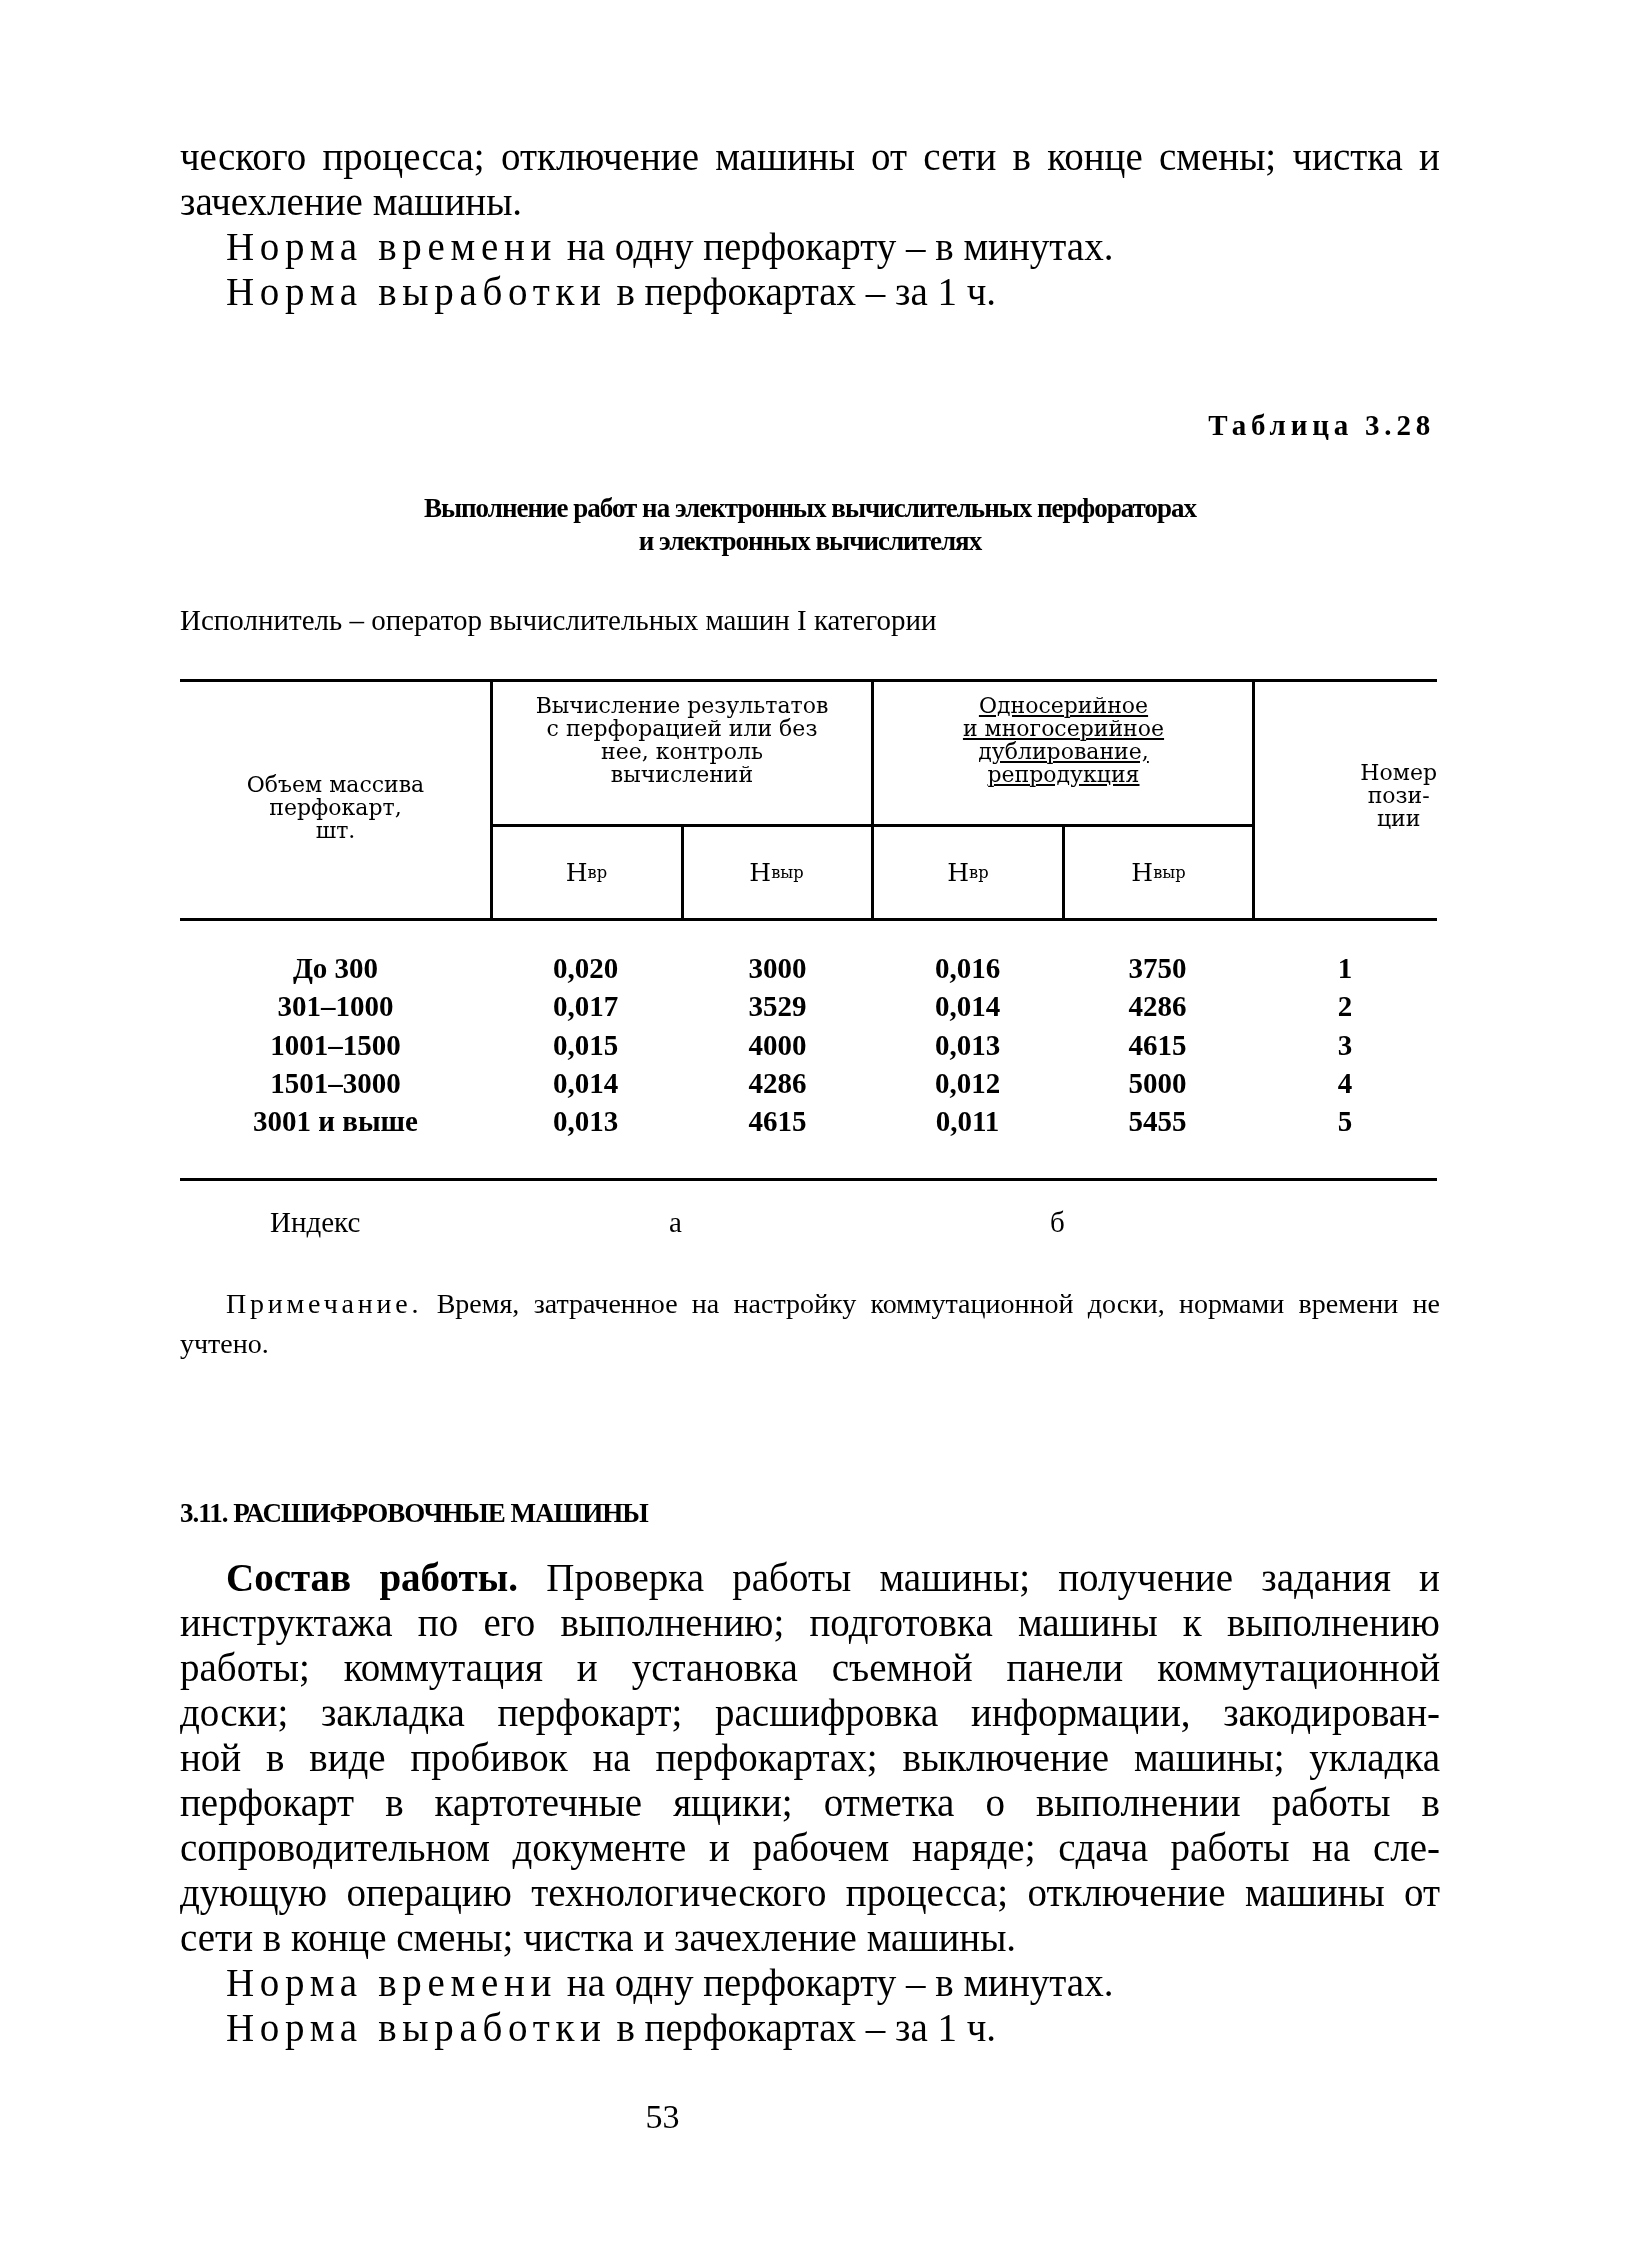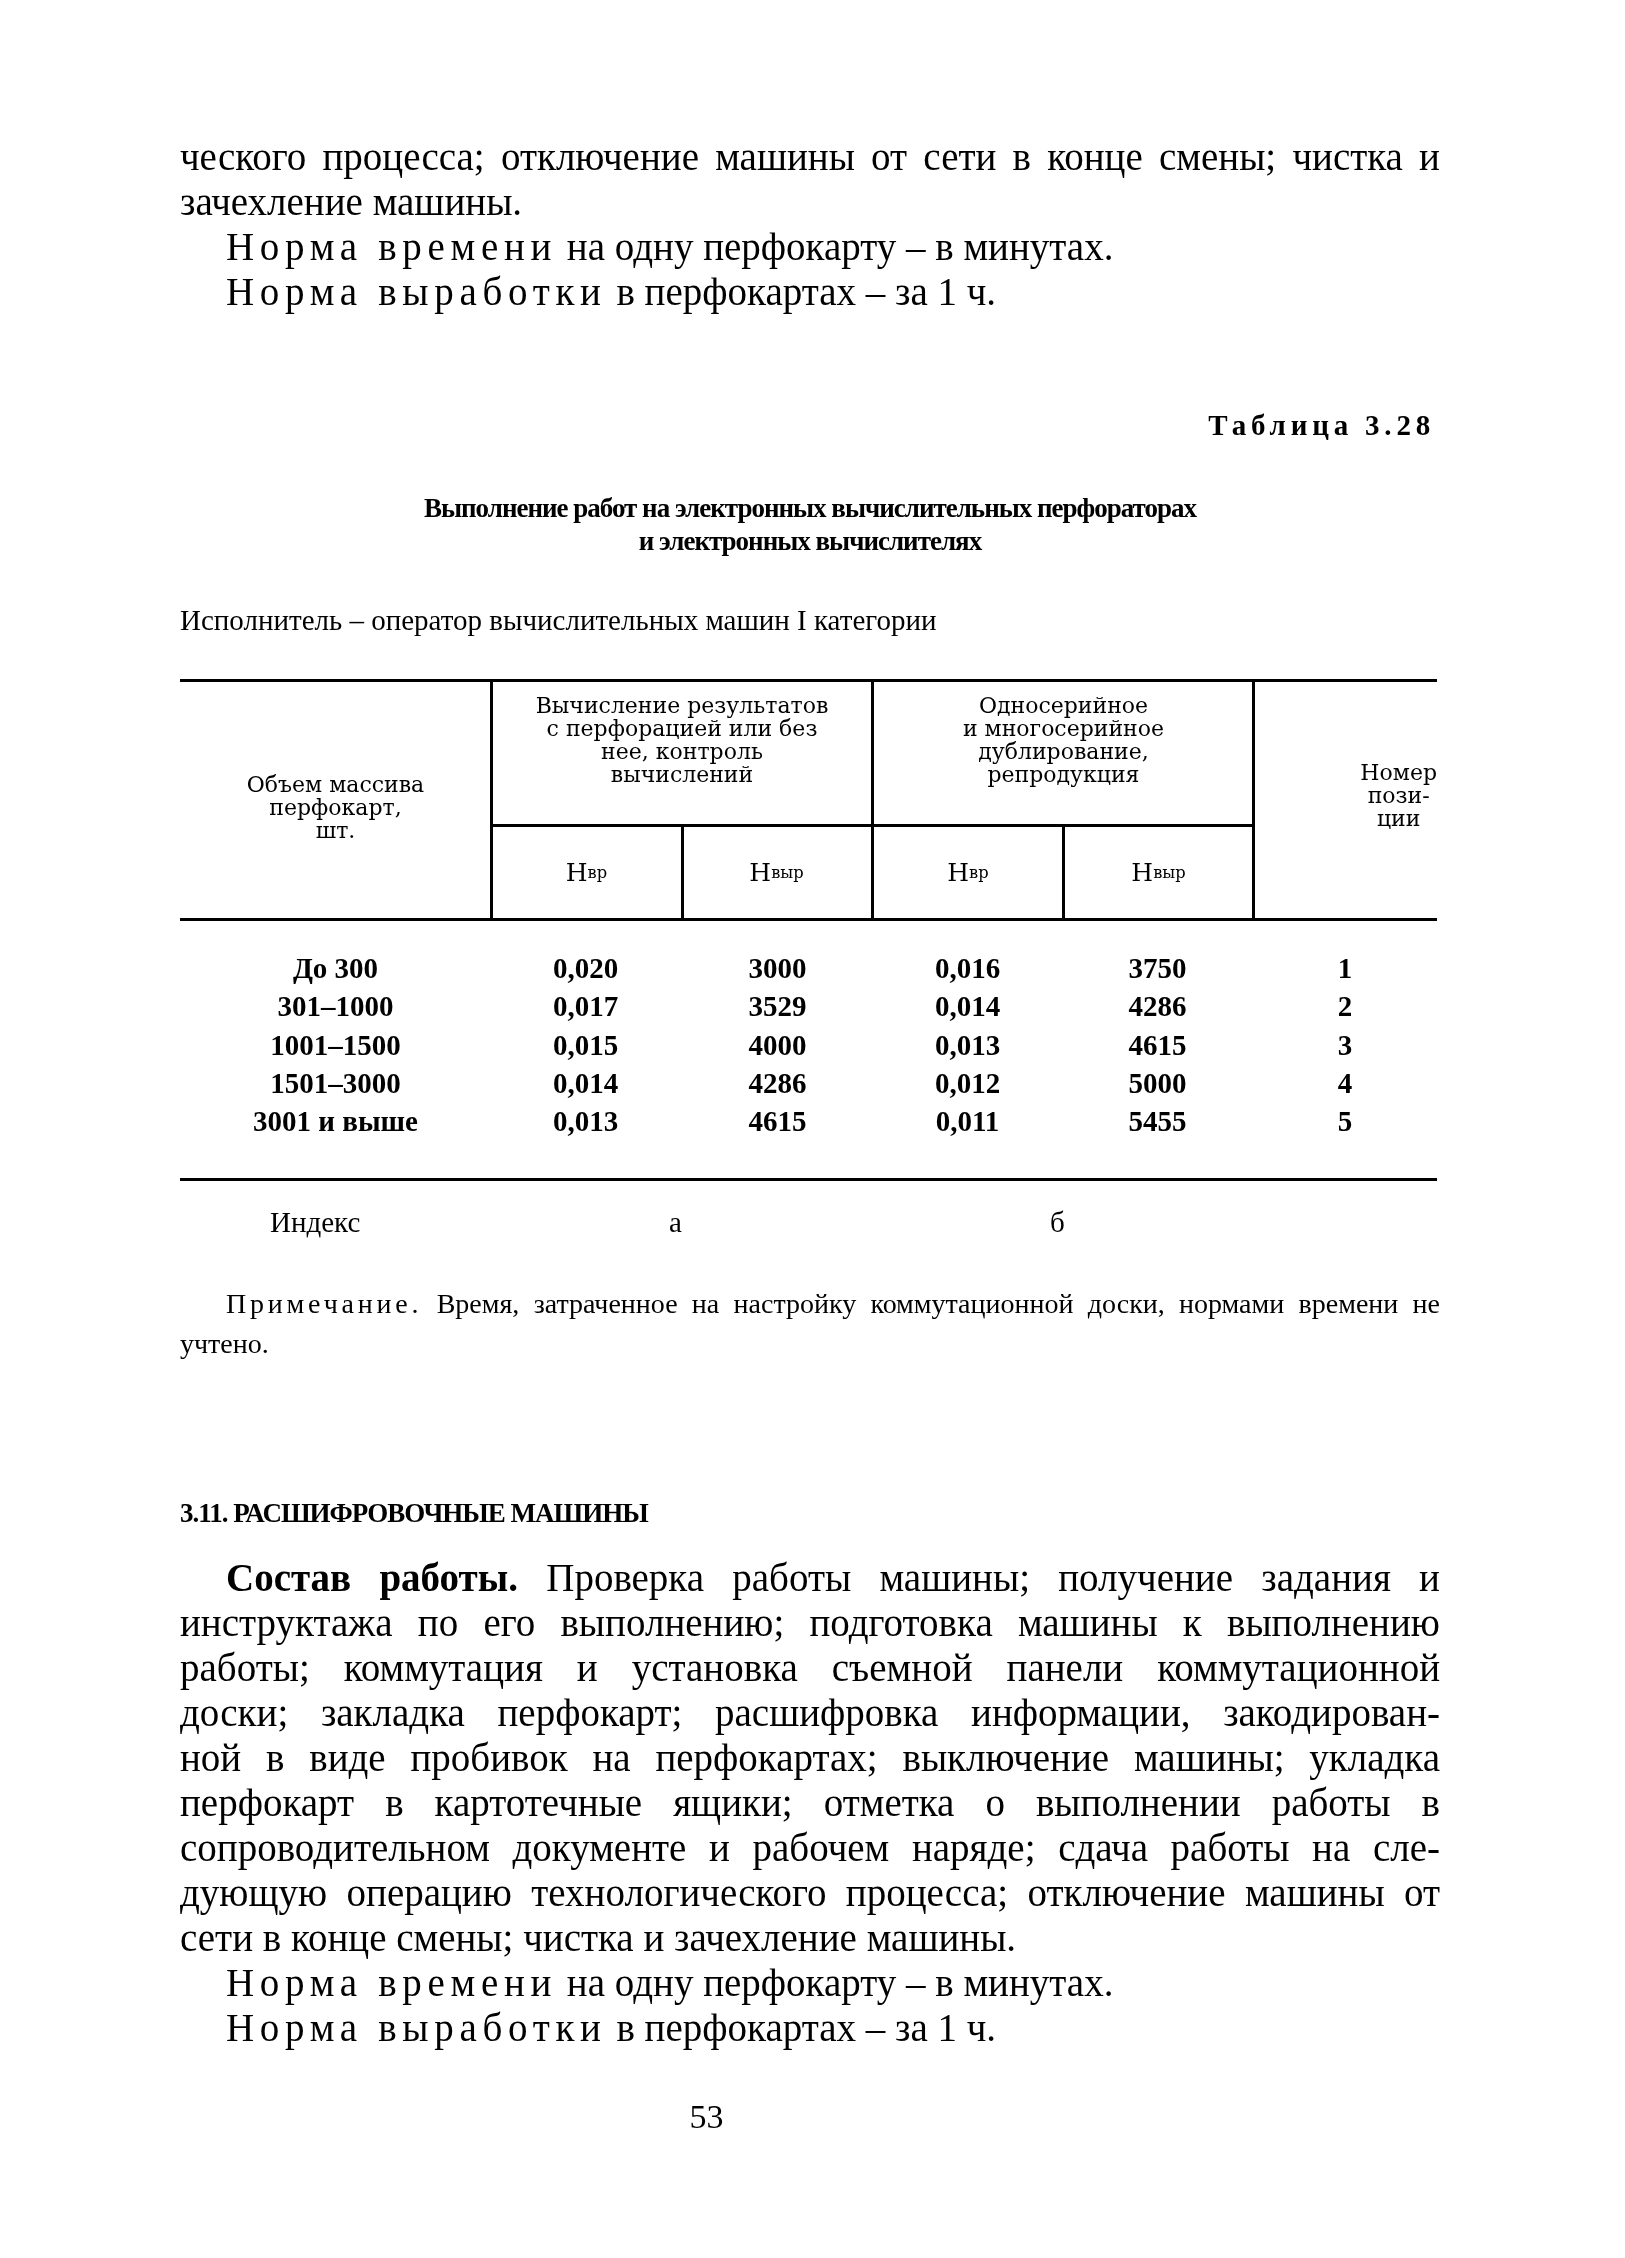--- a/index.html
+++ b/index.html
@@ -14,21 +14,21 @@
   .table-label { position: absolute; right: 191px; top: 409px; font-family: "Liberation Serif", serif; font-weight: bold; font-size: 29px; letter-spacing: 4.8px; }
   .table-title { position: absolute; left: 180px; width: 1260px; text-align: center; font-family: "Liberation Serif", serif; font-weight: bold; font-size: 27px; line-height: 32.5px; top: 492px; letter-spacing: -1px; }
   .performer { position: absolute; left: 180px; width: 1260px; text-align: left; top: 604px; font-family: "Liberation Serif", serif; font-size: 29px; }
   .rule { position: absolute; background: #000; }
   .hcell { position: absolute; font-family: "DejaVu Serif", serif; font-size: 22px; line-height: 23px; text-align: center; display: flex; align-items: center; justify-content: center; }
   .sub { font-size: 16.3px; vertical-align: -4.8px; }
   .dcell { position: absolute; font-family: "Liberation Serif", serif; font-weight: bold; font-size: 29px; line-height: 38px; text-align: center; }
   .idx { position: absolute; font-family: "Liberation Serif", serif; font-size: 29px; top: 1206px; }
   .note { position: absolute; left: 180px; width: 1260px; top: 1284px; font-family: "Liberation Serif", serif; font-size: 28px; line-height: 40px; text-align: justify; }
   .section-heading { position: absolute; left: 180px; width: 1260px; top: 1470px; text-align: left; font-family: "Liberation Serif", serif; font-weight: bold; font-size: 27px; letter-spacing: -1px; margin-top: 28px; }
-  .page-number { position: absolute; left: 0; width: 1325px; top: 2098px; text-align: center; font-family: "Liberation Serif", serif; font-size: 34px; padding-left: 44px; }
+  .page-number { position: absolute; left: 0; width: 1325px; top: 2098px; text-align: center; font-family: "Liberation Serif", serif; font-size: 34px; }
 </style>
 </head>
 <body>
 
 <div class="page">
 
   <div class="para" style="top:134px;">
     <span class="line just">ческого процесса; отключение машины от сети в конце смены; чистка и</span>
     <span class="line">зачехление машины.</span>
     <span class="line indent"><span class="spaced">Норма времени</span><span> на одну перфокарту – в минутах.</span></span>
@@ -61,21 +61,21 @@
   </div>
   <div class="hcell" style="left:493px; top:682px; width:378px; height:142px; align-items:flex-start;">
     <div style="margin-top:11.5px;">
       <span class="line">Вычисление результатов</span>
       <span class="line">с перфорацией или без</span>
       <span class="line">нее, контроль</span>
       <span class="line">вычислений</span>
     </div>
   </div>
   <div class="hcell" style="left:874px; top:682px; width:379px; height:142px; align-items:flex-start;">
-    <div style="margin-top:11.5px;">
+    <div style="margin-top:11.5px;text-decoration:underline;">
       <span class="line">Односерийное</span>
       <span class="line">и многосерийное</span>
       <span class="line">дублирование,</span>
       <span class="line">репродукция</span>
     </div>
   </div>
   <div class="hcell" style="left:1255px; top:682px; width:182px; height:236px;justify-content:flex-end;">
     <div style="margin-top:-9.6px;">
       <span class="line">Номер</span>
       <span class="line">пози-</span>

